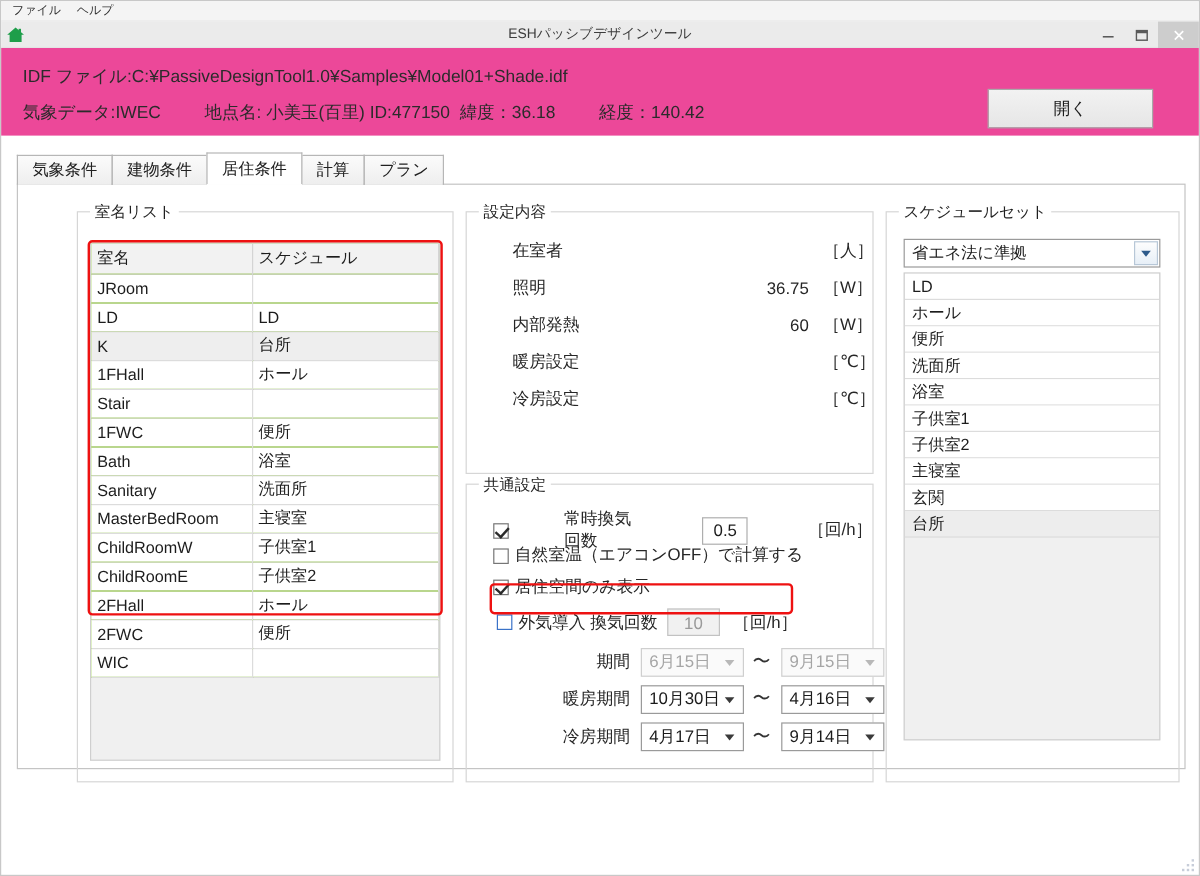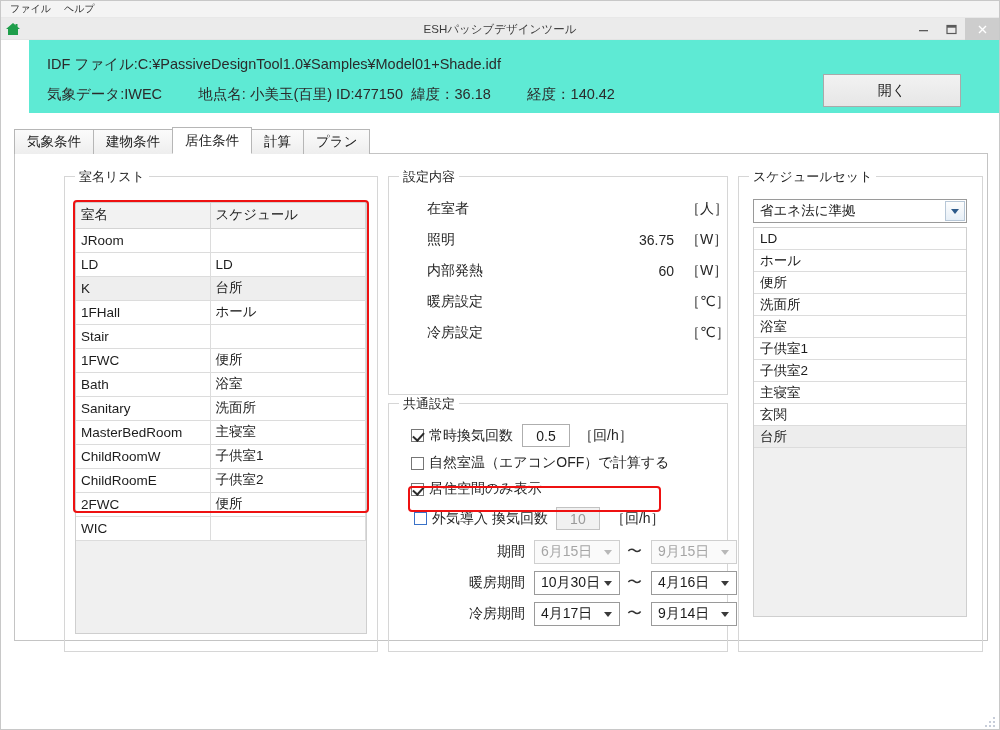--- a/index.html
+++ b/index.html
@@ -79,23 +79,22 @@
   .menu-item {
     font-size: 10px;
     color: #303030;
     padding: 0 2px;
   }
 
   
   #header-info {
     position: relative;
     height: 73px;
-    background: #5eead4;
+    background: #ec4899;
     padding: 9px 0 0 18px;
-    margin-left: 28px;
   }
   .info-line {
     font-size: 14.5px;
     color: #2b2b2b;
     line-height: 30px;
     white-space: pre;
   }
   #open-button {
     position: absolute;
     right: 38px; top: 34px;
@@ -467,20 +466,24 @@
               </tr>
               <tr>
                 <td>ChildRoomW</td>
                 <td>子供室1</td>
               </tr>
               <tr>
                 <td>ChildRoomE</td>
                 <td>子供室2</td>
               </tr>
               <tr>
+                <td>2FHall</td>
+                <td>ホール</td>
+              </tr>
+              <tr>
                 <td>2FWC</td>
                 <td>便所</td>
               </tr>
               <tr>
                 <td>WIC</td>
                 <td></td>
               </tr>
             </tbody>
         </table>
       </div>
@@ -515,21 +518,21 @@
             <span class="set-label">冷房設定</span>
             <span class="set-value"></span>
             <span class="set-unit">［℃］</span>
           </div>
         </div>
     </div>
 
     <div class="groupbox" id="grp-common">
       <div class="group-title">共通設定</div>
 
-      <div class="cs-row" style="left:22px; top:20px;">
+      <div class="cs-row" style="left:22px; top:20px;gap:41px;">
         <span class="cbox checked"></span>
         <span>常時換気回数</span>
         <span class="txtbox" style="width:48px;margin-left:9px;">0.5</span>
         <span style="margin-left:9px;">［回/h］</span>
       </div>
 
       <div class="cs-row" style="left:22px; top:50px;">
         <span class="cbox"></span>
         <span>自然室温（エアコンOFF）で計算する</span>
       </div>

